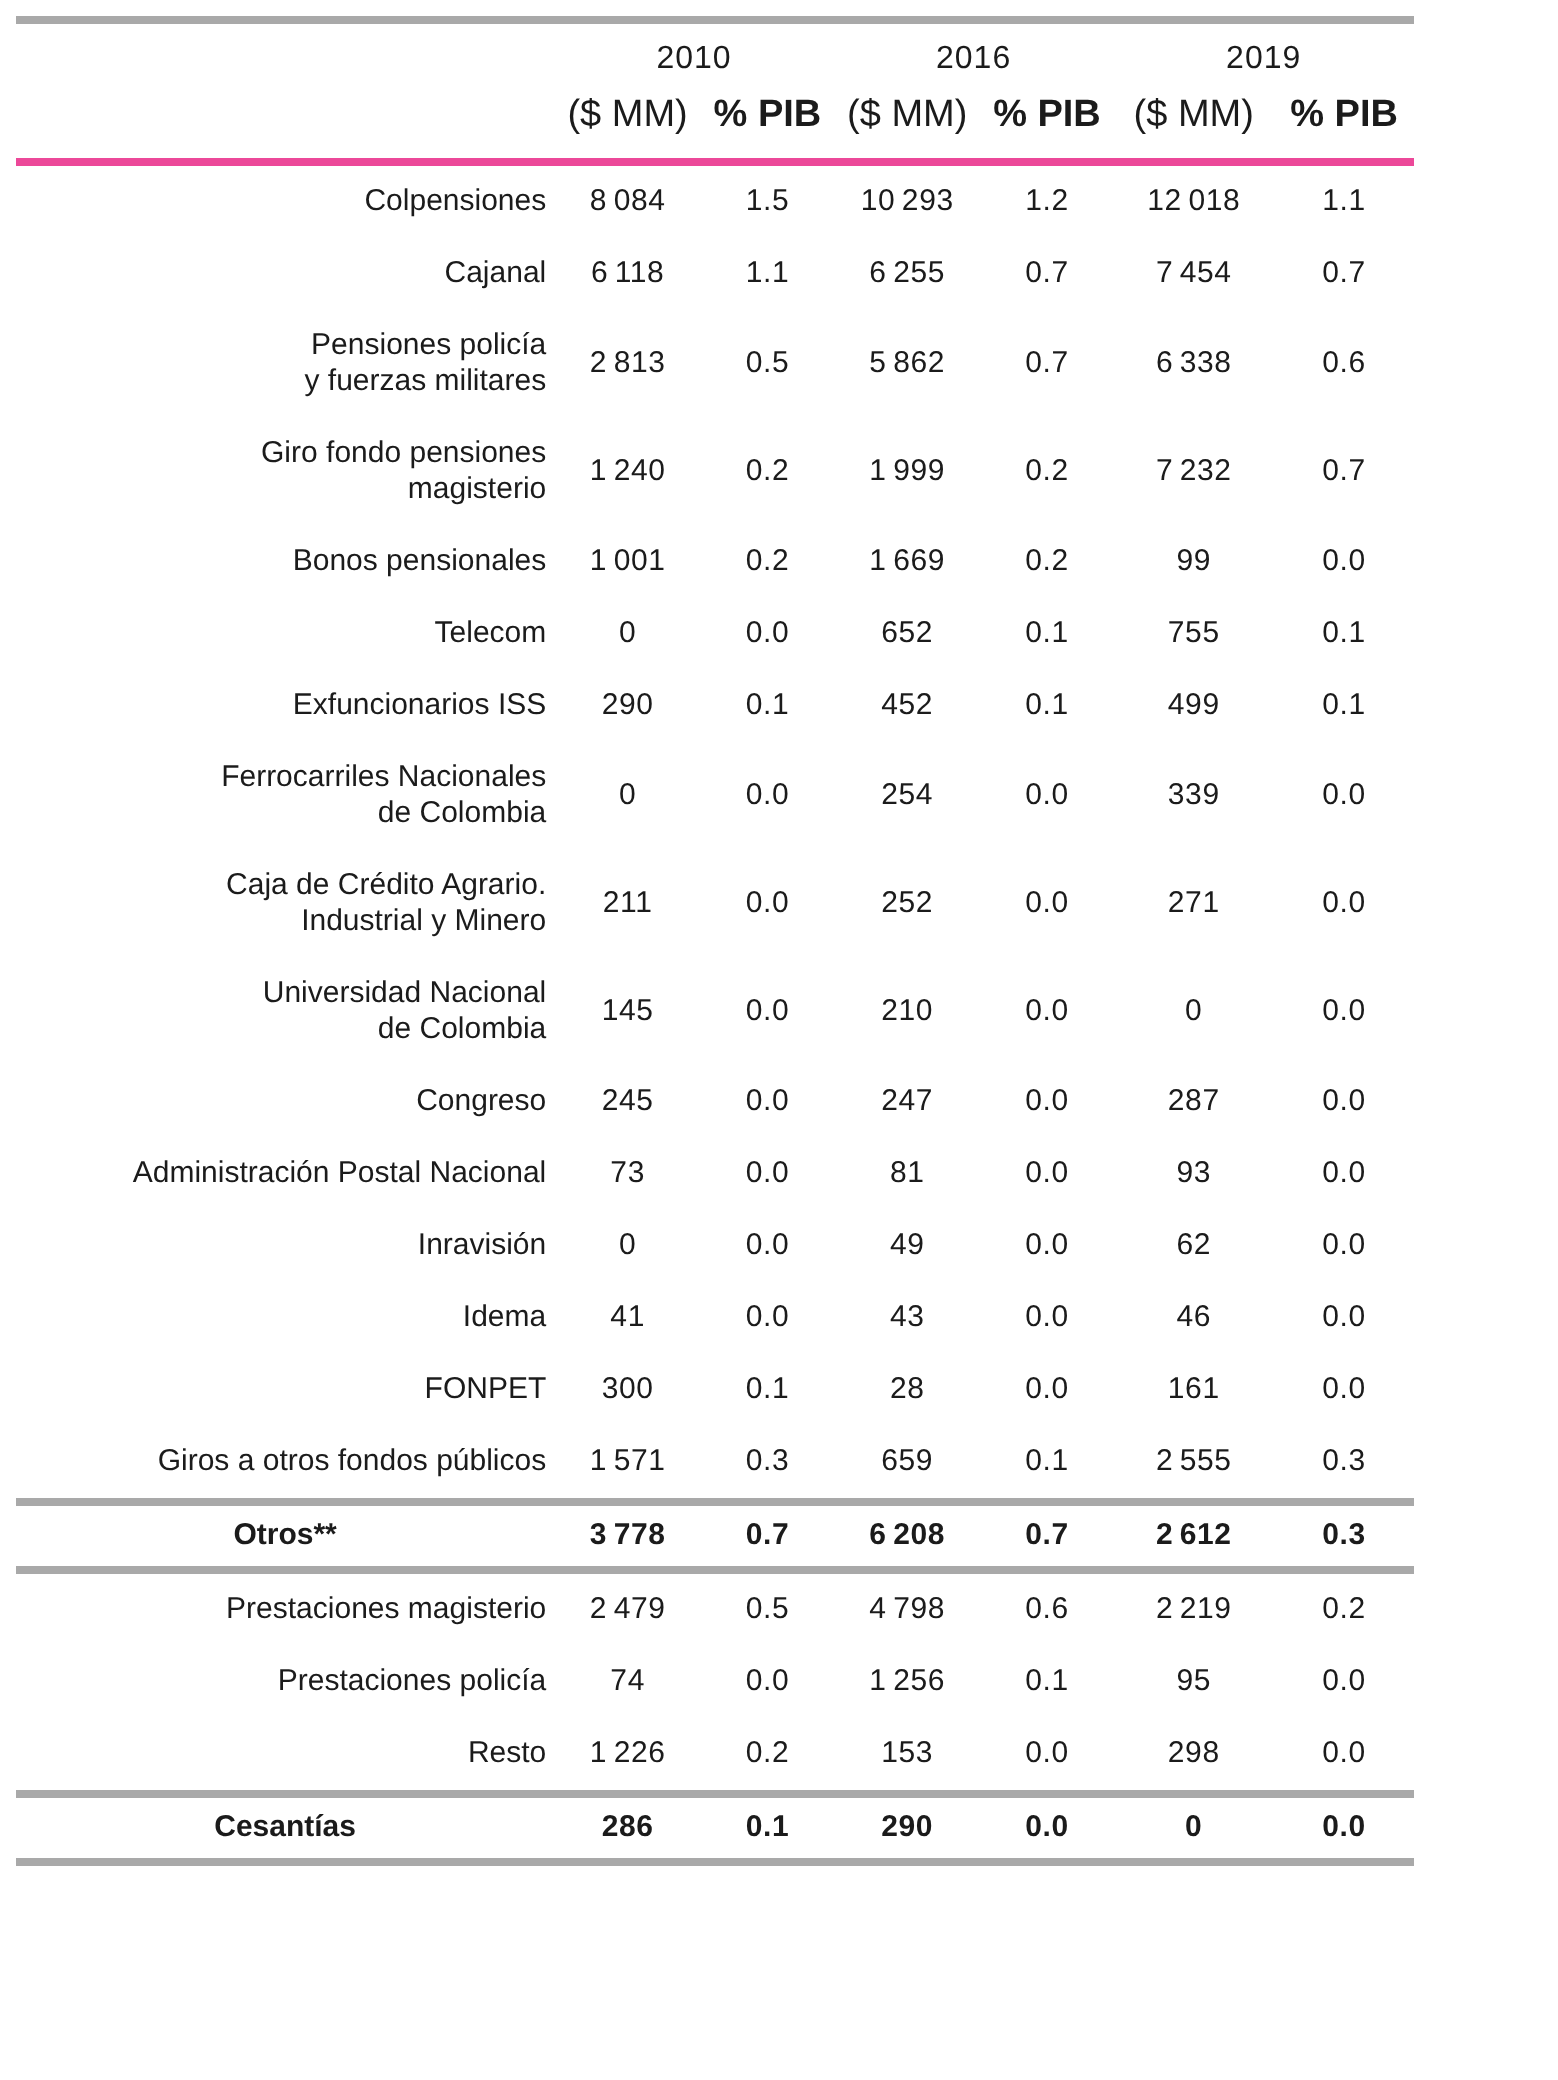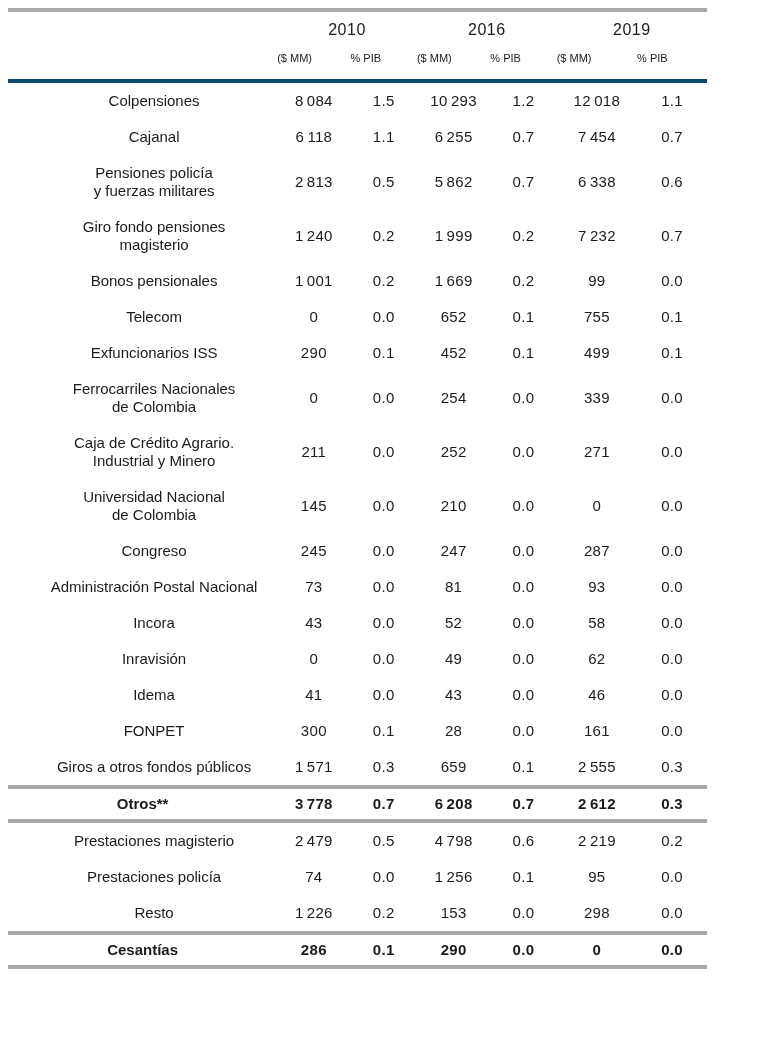--- a/index.html
+++ b/index.html
@@ -32,29 +32,29 @@
     vertical-align: middle;
   }
   
   tr.years-row th {
     font-size: 16px;
     padding: 9px 0 6px 0;
     text-align: center;
     letter-spacing: 0.5px;
   }
   tr.units-row th {
-    font-size: 11px;
+    font-size: 19px;
     padding: 4px 0 12px 0;
-    text-align: left;
-    border-bottom: 4px solid #0c4a6e;
-  }
-  tr.units-row th.pib-unit { font-weight: normal; margin-top: 20px; }
+    text-align: center;
+    border-bottom: 4px solid #ec4899;
+  }
+  tr.units-row th.pib-unit { font-weight: bold; margin-top: 20px; }
   
   td.label-cell {
-    text-align: center;
+    text-align: right;
     padding: 9px 4px 9px 27px;
     white-space: pre-line;
   }
   td.num-cell {
     text-align: center;
     padding: 9px 2px;
     letter-spacing: 0.3px;
   }
   
   tr.summary td {
@@ -208,29 +208,20 @@
         <tr class="detail">
     <td class="label-cell">Administración Postal Nacional</td>
     <td class="num-cell">73</td>
     <td class="num-cell">0.0</td>
     <td class="num-cell">81</td>
     <td class="num-cell">0.0</td>
     <td class="num-cell">93</td>
     <td class="num-cell">0.0</td>
   </tr>
         <tr class="detail">
-    <td class="label-cell">Incora</td>
-    <td class="num-cell">43</td>
-    <td class="num-cell">0.0</td>
-    <td class="num-cell">52</td>
-    <td class="num-cell">0.0</td>
-    <td class="num-cell">58</td>
-    <td class="num-cell">0.0</td>
-  </tr>
-        <tr class="detail">
     <td class="label-cell">Inravisión</td>
     <td class="num-cell">0</td>
     <td class="num-cell">0.0</td>
     <td class="num-cell">49</td>
     <td class="num-cell">0.0</td>
     <td class="num-cell">62</td>
     <td class="num-cell">0.0</td>
   </tr>
         <tr class="detail">
     <td class="label-cell">Idema</td>

